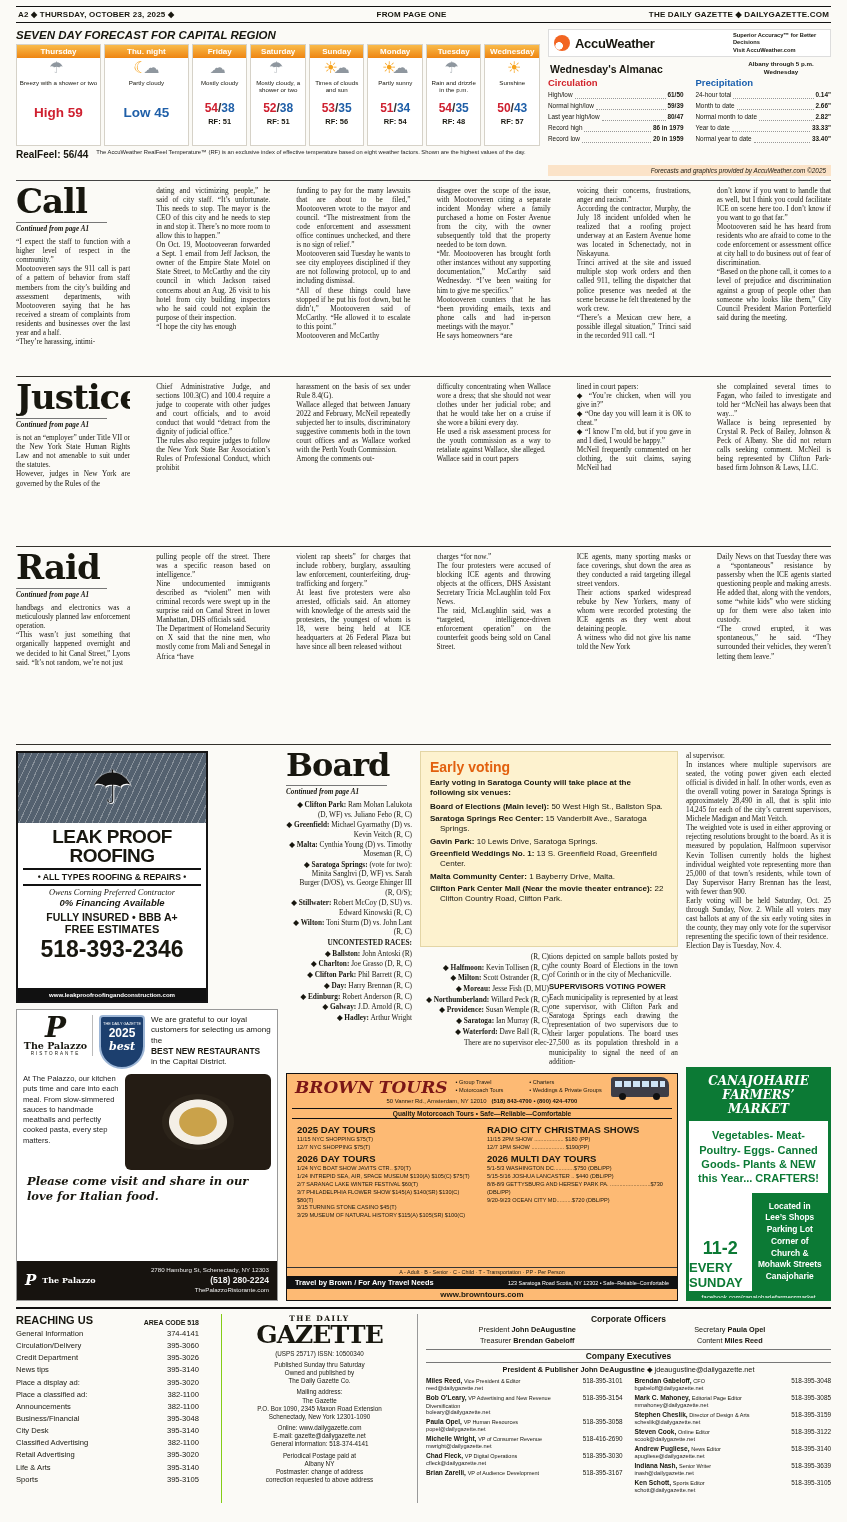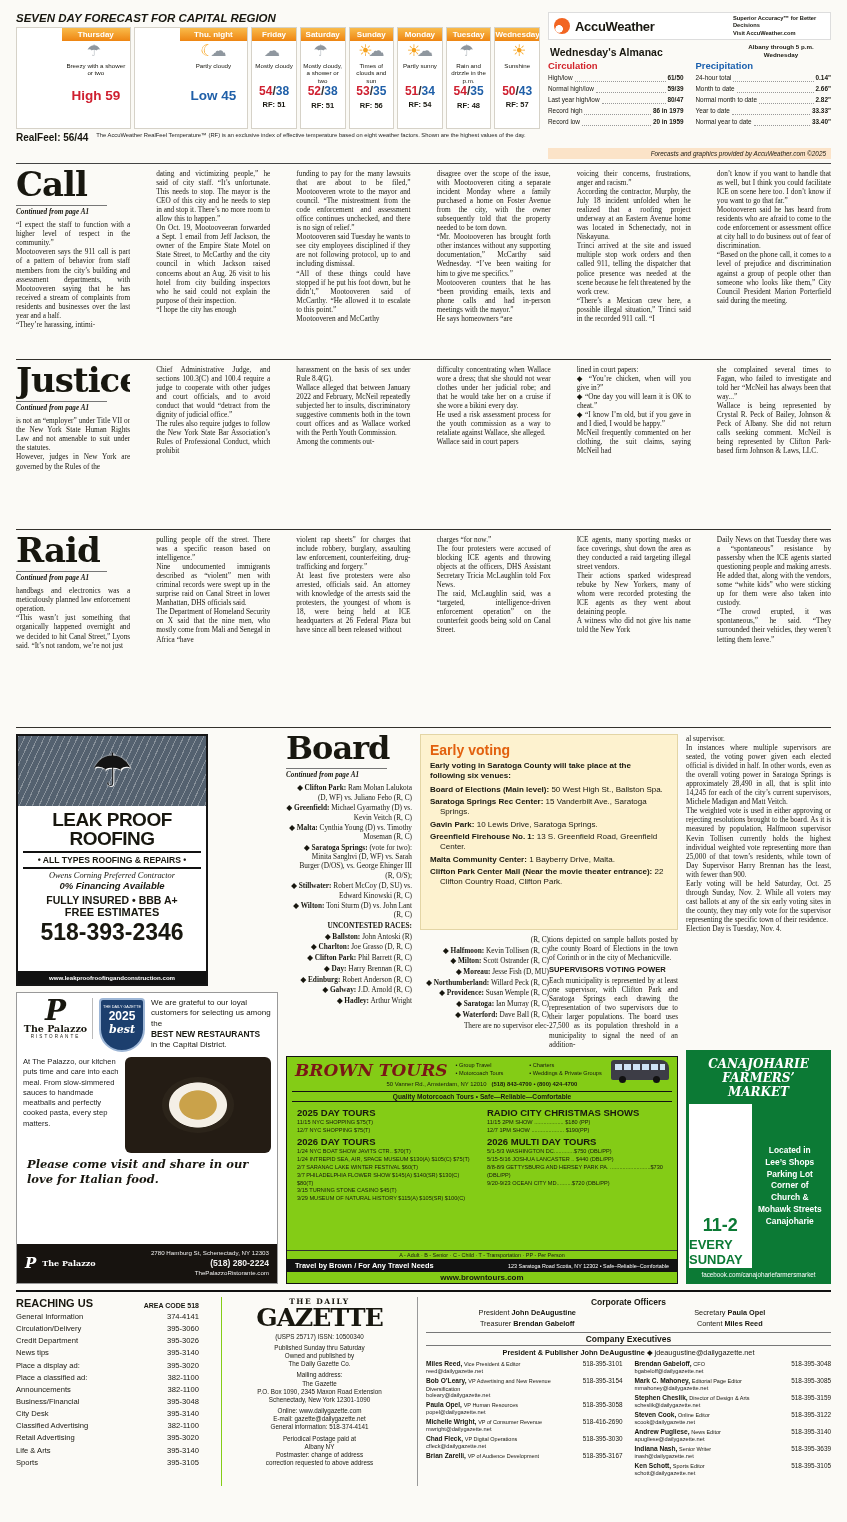--- a/index.html
+++ b/index.html
@@ -9,21 +9,21 @@
 
   
   .ph { display:flex; justify-content:space-between; align-items:center; border-top:1.5px solid #111; border-bottom:1.5px solid #111; padding:3px 2px; font:bold 8px "Liberation Sans", sans-serif; letter-spacing:.2px; }
 
   
   .weather { display:flex; gap:8px; padding:6px 0 4px; border-bottom:1px solid #444; height:158px; }
   .forecast { width:524px; display:flex; flex-direction:column; }
   .forecast h2 { font:bold italic 11.5px "Liberation Sans", sans-serif; margin-bottom:3px; }
   .days { display:flex; gap:3px; }
   .day { flex:1 1 0; border:1px solid #d6d2c8; background:#fff; display:flex; flex-direction:column; height:102px; overflow:hidden; }
-  .day:nth-child(-n+2) { flex:1.55 1 0;padding-left:45px; }
+  .day:nth-child(-n+2) { flex:1.55 1 0; }
   .day-name { background:linear-gradient(#f9bb4a,#ee8512); color:#fff; font:bold 8px "Liberation Sans", sans-serif; text-align:center; padding:2px 0; }
   .day-icon { text-align:center; font-size:16px; line-height:20px; height:20px; }
   .day-icon .sun { color:#f6a21c; }
   .day-icon .cloud { color:#8f979f; margin-left:-4px; }
   .day-desc { font:6.2px/1.2 "Liberation Sans", sans-serif; text-align:center; padding:1px 2px; min-height:24px; }
   .day-temp { text-align:center; font:bold 12px/1.1 "Liberation Sans", sans-serif; }
   .day:nth-child(-n+2) .day-temp { font-size:13.5px; margin-top:4px; }
   .hi { color:#cf2030; } .lo { color:#1f5fa8; } .tsep { color:#333; }
   .day-rf { text-align:center; font:bold 7.5px "Liberation Sans", sans-serif; padding:2px 0; }
   .forecast-note { display:flex; gap:8px; margin-top:3px; align-items:flex-start; }
@@ -110,21 +110,21 @@
   .board-r { flex:1; display:flex; flex-direction:column; gap:5px; overflow:hidden; }
   .ev { background:#fdf2cf; border:1px solid #e3d5a5; padding:7px 9px 4px; height:196px; overflow:hidden; }
   .ev h3 { font:bold 14px "Liberation Sans", sans-serif; color:#e2600e; margin-bottom:3px; }
   .ev-intro { font:bold 8px/1.3 "Liberation Sans", sans-serif; margin-bottom:3px; }
   .ev-venue { font:8px/1.25 "Liberation Sans", sans-serif; padding-left:10px; text-indent:-10px; margin-bottom:2.5px; }
   .board-sub { display:flex; flex:1; overflow:hidden; }
   .board-sc { flex:1; overflow:hidden; }
   .sv-head { font:bold 7.6px/1.2 "Liberation Sans", sans-serif; margin:3px 0 2px; }
 
   
-  .brown { flex:1; border:1.5px solid #111; background:#84cc16; display:flex; flex-direction:column; overflow:hidden; }
+  .brown { flex:1; border:1.5px solid #111; background:#fdba74; display:flex; flex-direction:column; overflow:hidden; }
   .bt-head { display:flex; align-items:center; gap:8px; padding:3px 8px 1px; }
   .bt-logo { font:bold italic 17px/1 "DejaVu Serif", serif; white-space:nowrap; color:#7a1616; }
   .bt-services { display:grid; grid-template-columns:1fr 1fr; font:5.6px/1.35 "Liberation Sans", sans-serif; width:150px; }
   .bt-bus { margin-left:auto; width:58px; height:20px; background:#3d3d46; border-radius:3px 8px 2px 2px; position:relative; flex:0 0 auto; }
   .bt-bus::before { content:""; position:absolute; left:4px; top:4px; right:4px; height:6px; background:repeating-linear-gradient(90deg,#cfe3f5 0 7px,#3d3d46 7px 9px); }
   .bt-bus::after { content:""; position:absolute; bottom:-3px; left:8px; width:7px; height:7px; background:#111; border-radius:50%; box-shadow:34px 0 0 #111; }
   .bt-addr { text-align:center; font:5.9px/1.3 "Liberation Sans", sans-serif; }
   .bt-tag { text-align:center; font:bold 6.6px "Liberation Sans", sans-serif; border-top:1px solid #111; border-bottom:1px solid #111; margin:2px 5px; padding:1px; }
   .bt-cols { display:flex; gap:10px; padding:1px 10px; flex:1; overflow:hidden; }
   .bt-col { flex:1; }
@@ -170,20 +170,25 @@
   .exec-name b { font-size:6.6px; }
   .exec-title { font-size:5.5px; }
   .exec-phone { font-size:6.4px; white-space:nowrap; }
   .exec-email { font:5.7px/1.15 "Liberation Sans", sans-serif; color:#222; }
 </style>
 </head>
 <body>
 
 <div class="page">
 
+  <div class="ph">
+    <span>A2 ◆ THURSDAY, OCTOBER 23, 2025 ◆</span>
+    <span>FROM PAGE ONE</span>
+    <span>THE DAILY GAZETTE ◆ DAILYGAZETTE.COM</span>
+  </div>
 
   <section class="weather">
     <div class="forecast">
       <h2>SEVEN DAY FORECAST FOR CAPITAL REGION</h2>
       <div class="days">
           <div class="day">
           <div class="day-name">Thursday</div>
           <div class="day-icon">
             <span class="sun"></span><span class="cloud">☂</span>
           </div>
@@ -530,21 +535,21 @@
         </div>
         <div class="board-r">
 
           <div class="ev">
             <h3>Early voting</h3>
             <p class="ev-intro">Early voting in Saratoga County will take place at the following six venues:</p>
             <div>
                 <p class="ev-venue"><b>Board of Elections (Main level):</b> <span>50 West High St., Ballston Spa.</span></p>
                 <p class="ev-venue"><b>Saratoga Springs Rec Center:</b> <span>15 Vanderbilt Ave., Saratoga Springs.</span></p>
                 <p class="ev-venue"><b>Gavin Park:</b> <span>10 Lewis Drive, Saratoga Springs.</span></p>
-                <p class="ev-venue"><b>Greenfield Firehouse No. 1:</b> <span>13 S. Greenfield Road, Greenfield Center.</span></p>
+                <p class="ev-venue"><b>Greenfield Weddings No. 1:</b> <span>13 S. Greenfield Road, Greenfield Center.</span></p>
                 <p class="ev-venue"><b>Malta Community Center:</b> <span>1 Bayberry Drive, Malta.</span></p>
                 <p class="ev-venue"><b>Clifton Park Center Mall (Near the movie theater entrance):</b> <span>22 Clifton Country Road, Clifton Park.</span></p>
               </div>
           </div>
           <div class="board-sub">
             <div class="board-sc">
               <div>
                   <p class="entry"><b></b> <span>(R, C)</span></p>
                   <p class="entry"><b>◆ Halfmoon:</b> <span>Kevin Tollisen (R, C)</span></p>
                   <p class="entry"><b>◆ Milton:</b> <span>Scott Ostrander (R, C)</span></p>
@@ -623,20 +628,21 @@
 
     <div class="b-right">
       <div class="coltext">al supervisor.
 In instances where multiple supervisors are seated, the voting power given each elected official is divided in half. In other words, even as the overall voting power in Saratoga Springs is approximately 28,490 in all, that is split into 14,245 for each of the city’s current supervisors, Michele Madigan and Matt Veitch.
 The weighted vote is used in either approving or rejecting resolutions brought to the board. As it is measured by population, Halfmoon supervisor Kevin Tollisen currently holds the highest individual weighted vote representing more than 25,000 of that town’s residents, while town of Day Supervisor Harry Brennan has the least, with fewer than 900.
 Early voting will be held Saturday, Oct. 25 through Sunday, Nov. 2. While all voters may cast ballots at any of the six early voting sites in the county, they may only vote for the supervisor representing the specific town of their residence.
 Election Day is Tuesday, Nov. 4.</div>
 
       <div class="cana">
         <div class="cana-title">CANAJOHARIE FARMERS’ MARKET</div>
+        <div class="cana-items">Vegetables- Meat- Poultry- Eggs- Canned Goods- Plants &amp; NEW this Year... CRAFTERS!</div>
         <div class="cana-mid">
           <div class="cana-time">
             <span class="big">11-2</span>
             <span>EVERY SUNDAY</span>
           </div>
           <div class="cana-loc">Located in Lee’s Shops Parking Lot Corner of Church &amp; Mohawk Streets Canajoharie</div>
         </div>
         <div class="cana-fb">facebook.com/canajohariefarmersmarket</div>
       </div>
     </div>

